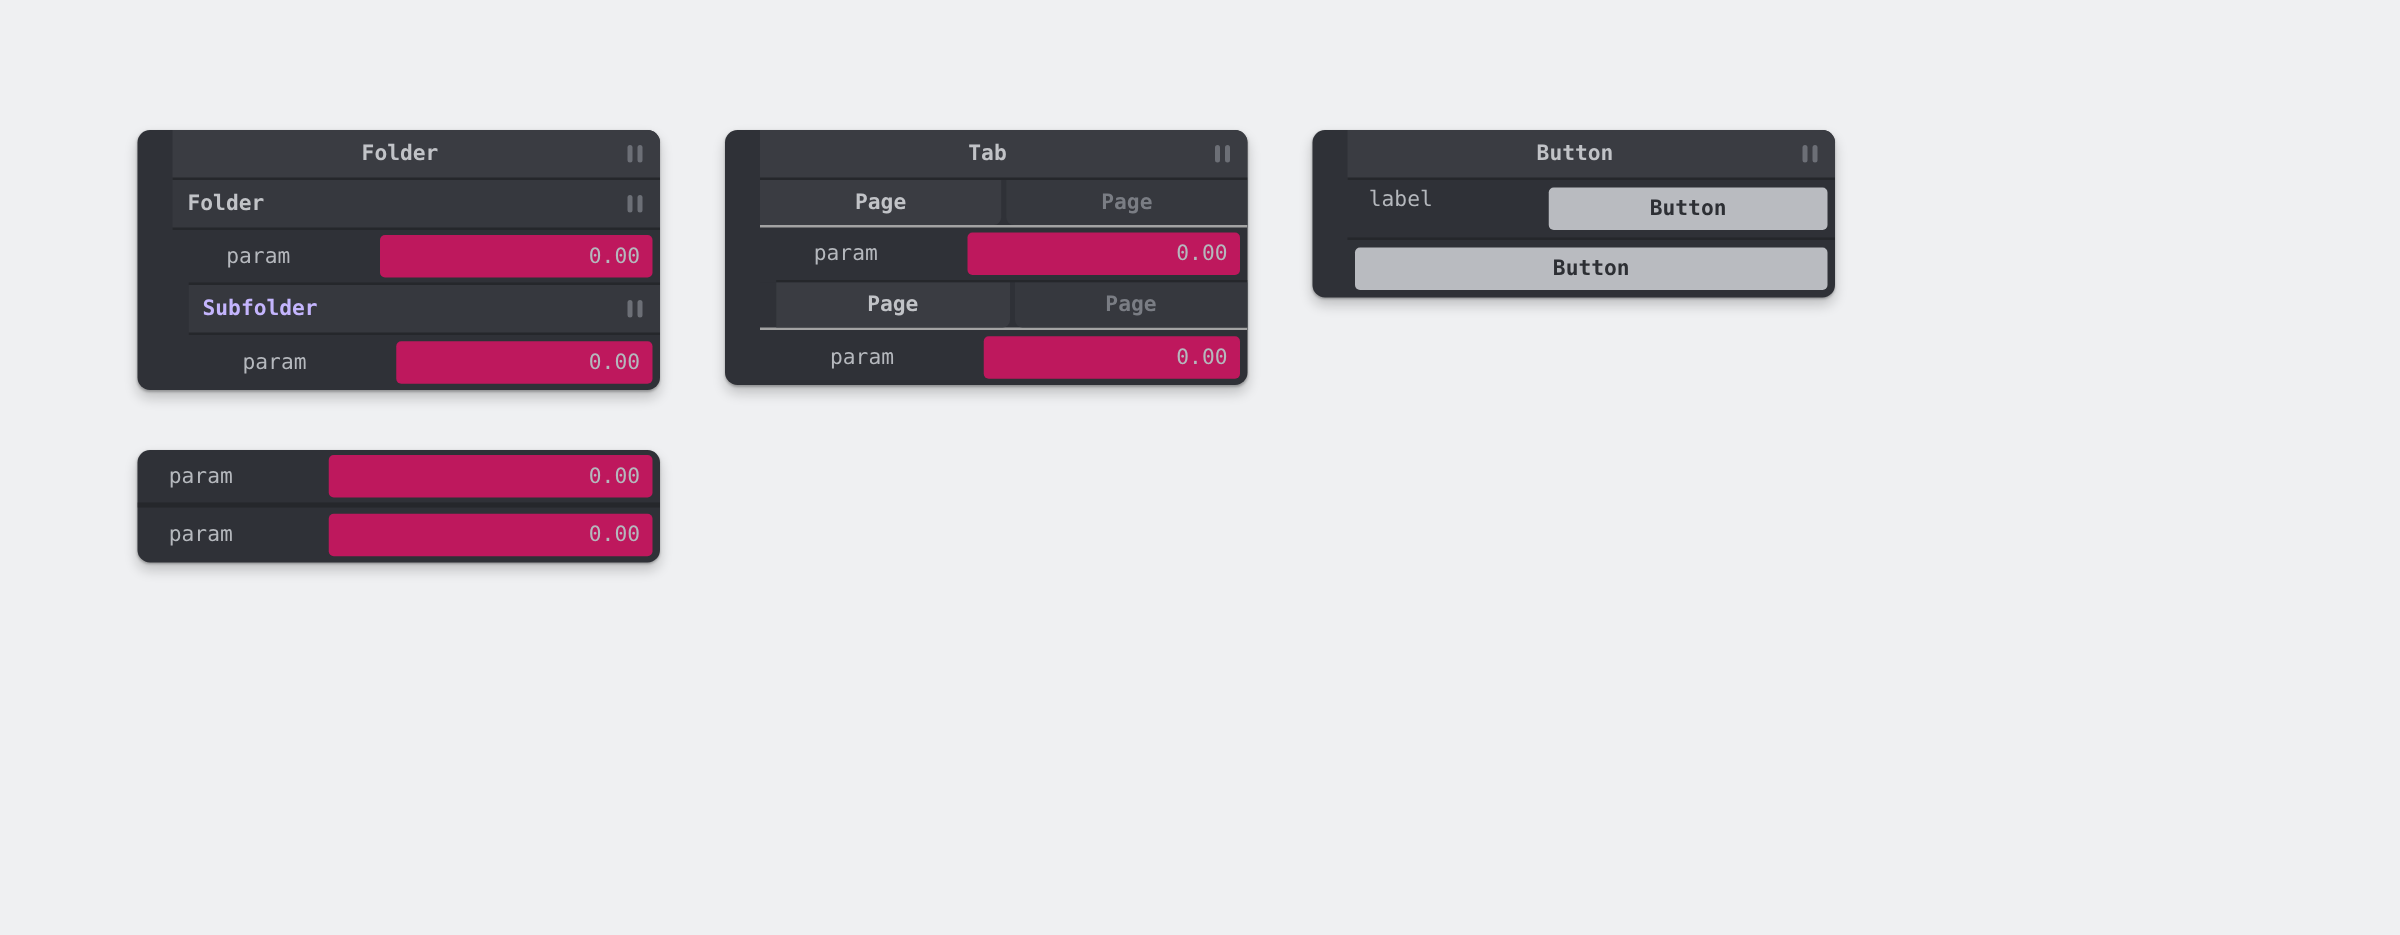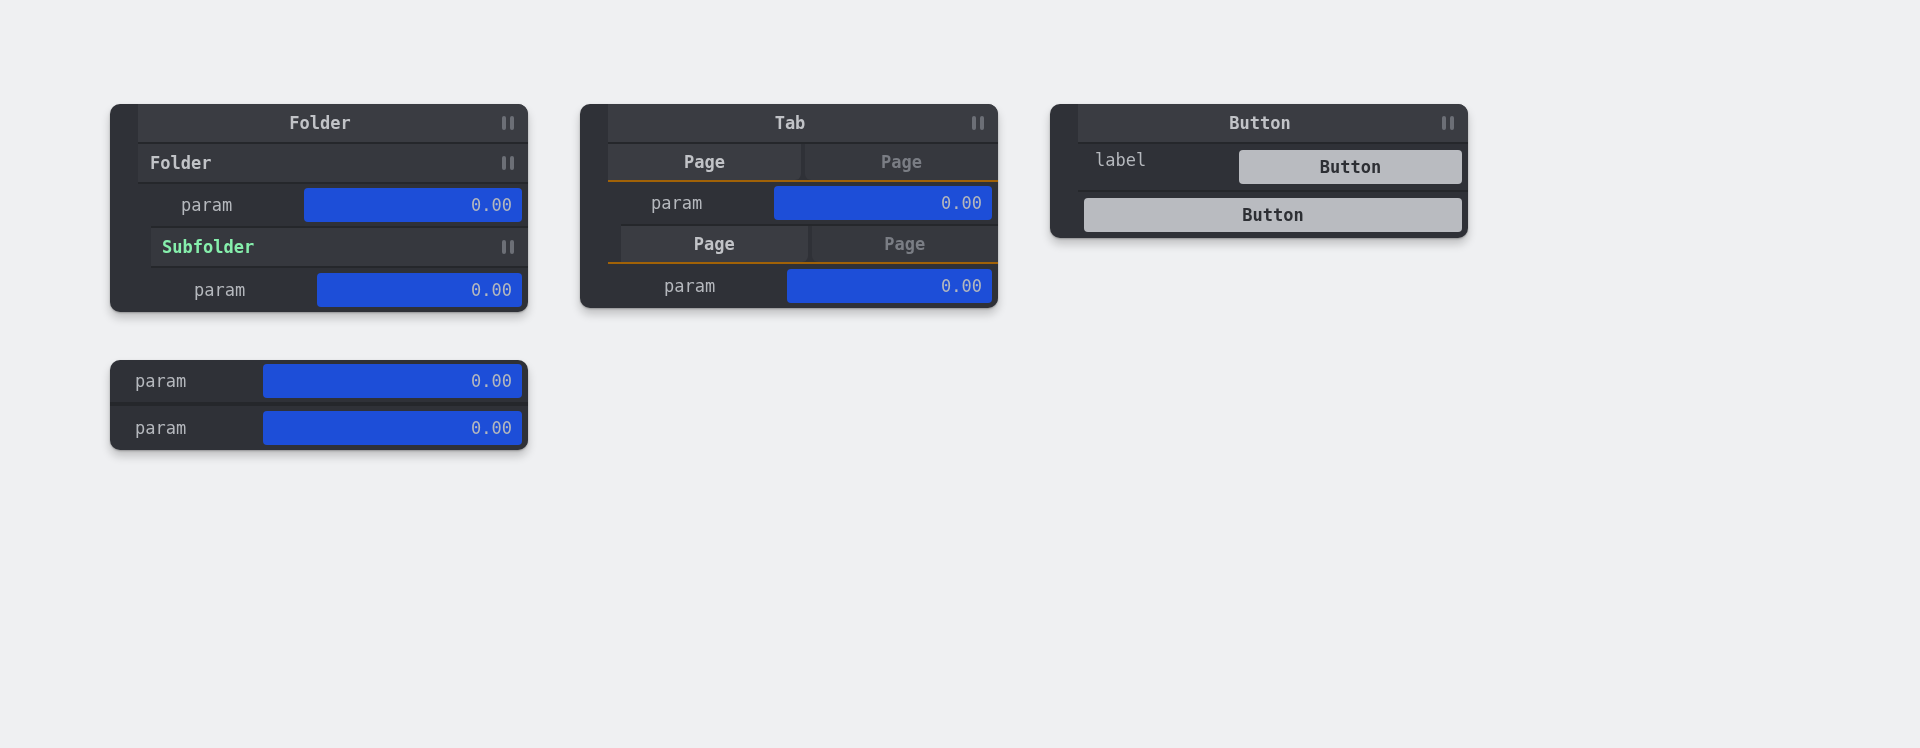--- a/index.html
+++ b/index.html
@@ -84,39 +84,39 @@
     flex-shrink: 0;
     margin-left: 13px;
   }
   .param-input-wrap {
     flex: 1;
     padding: 5px 6px 5px 0;
   }
   .param-input {
     width: 100%;
     height: 34px;
-    background: #1d4ed8;
+    background: #be185d;
     border: none;
     border-radius: 4px;
     color: #b5b8bd;
     font-family: inherit;
     font-size: 17px;
     text-align: right;
     padding: 0 10px;
     outline: none;
   }
 
   
   .tab-bar {
     display: flex;
     height: 38px;
     gap: 4px;
     padding: 0;
     background: #2f3137;
-    border-bottom: 2px solid #a16207;
+    border-bottom: 2px solid #a3a3a3;
   }
   .tab {
     flex: 1;
     display: flex;
     align-items: center;
     justify-content: center;
     font-weight: 600;
     background: #3a3c42;
     color: #c1c3c7;
     border-radius: 0 0 6px 6px;
@@ -159,21 +159,21 @@
   }
   .sub-header {
     display: flex;
     align-items: center;
     height: 40px;
     background: #36383e;
     padding-left: 24px;
     border-bottom: 2px solid #25272b;
     position: relative;
   }
-  .sub-header .folder-title { flex:1; color:#86efac; font-weight:600; }
+  .sub-header .folder-title { flex:1; color:#c4b5fd; font-weight:600; }
 
   
   .pane-button .btn-row { padding: 6px; }
 
   
   .nested-pad { padding-left: 13px; }
 
   
   .col-start-1 { grid-column: 1; }
   .col-start-2 { grid-column: 2; }

